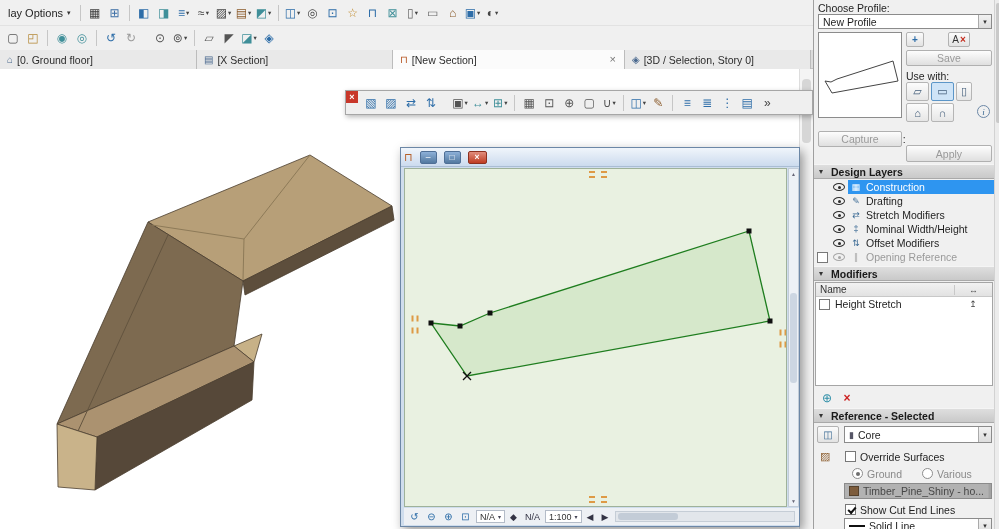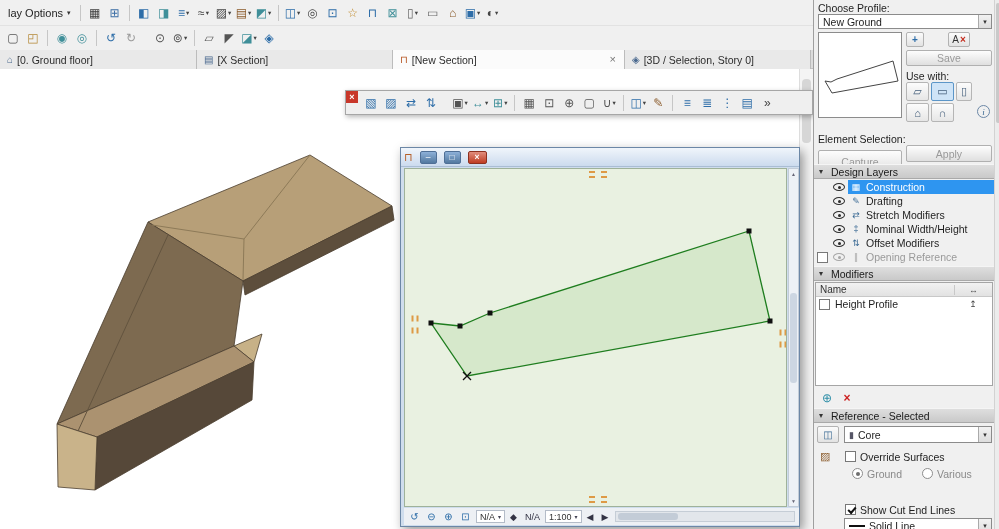--- a/index.html
+++ b/index.html
@@ -70,21 +70,21 @@
   border-left:1px solid #aaa;display:flex;align-items:center;justify-content:center;flex:none}
 .combo .carr::after{content:"▾";font-size:7px;color:#333}
 .combo.dis{background:#b2b2b2;color:#474747;border-color:#8b8b8b}
 .combo.dis .carr{background:#a2a2a2}
 .pbtn{position:absolute;display:flex;align-items:center;justify-content:center;background:linear-gradient(#fdfdfd,#dfdfdf);
   border:1px solid #b0b0b0;border-radius:2px;color:#9a9a9a;font-size:10.5px}
 .pnlbtn{position:absolute;display:flex;align-items:center;justify-content:center;border:1px solid #b2b2b2;
   background:linear-gradient(#fbfbfb,#e3e3e3);font-size:10px;color:#3b6a94;border-radius:2px}
 .sect{position:absolute;left:0;width:186px;height:15px;background:linear-gradient(#dedede,#c9c9c9);
   border-top:1px solid #f5f5f5;border-bottom:1px solid #a9a9a9;display:flex;align-items:center;
-  font-weight:normal;font-size:10.5px;color:#1a1a1a;padding-left:17px}
+  font-weight:bold;font-size:10.5px;color:#1a1a1a;padding-left:17px}
 .sect::before{content:"▾";position:absolute;left:5px;font-size:8px;color:#333;font-weight:normal}
 .lrow{position:absolute;left:1px;width:179px;height:14px;display:flex;align-items:center;font-size:10.5px;padding-left:2px}
 .lrow.dim{color:#9a9a9a}
 .lbody{flex:1;height:14px;display:flex;align-items:center;gap:4px;padding-left:2px;overflow:hidden;white-space:nowrap}
 .lbody.sel{background:#2e95f0;color:#fff}
 .licon{font-size:9px;color:#3b6a94;width:12px;text-align:center;flex:none}
 .lbody.sel .licon{color:#fff}
 .lrow.dim .licon{color:#a8a8a8}
 .eye{width:12px;height:8px;border:1px solid #2c2c2c;border-radius:50%;position:relative;flex:none;margin:0 3px}
 .eye::after{content:"";position:absolute;left:3.5px;top:2px;width:3px;height:3px;background:#2c2c2c;border-radius:50%}
@@ -412,21 +412,21 @@
         <span class="htrack">
           <span class="thumb"></span>
         </span>
       </div>
     </div>
   </div>
 
   <div id="rpanel">
     <span class="plabel" style="left:4px;top:2px">Choose Profile:</span>
     <div class="combo" style="left:4px;top:14px;width:174px;height:15px">
-      <span>New Ground</span>
+      <span>New Profile</span>
       <span class="carr"></span>
     </div>
 
     <div class="previewbox">
       <svg width="82" height="84">
           <polygon points="6,48 12,49 18,46 74,28 79,48 13,60" fill="none" stroke="#444" stroke-width="1"></polygon>
         </svg>
     </div>
 
     <span class="pnlbtn" style="left:92px;top:32px;width:18px;height:15px;color:#2d6da8;font-weight:bold">+</span>
@@ -439,21 +439,21 @@
 
     <span class="plabel" style="left:92px;top:70px">Use with:</span>
     <span class="uwbtn" style="left:92px;top:82px">▱</span>
     <span class="uwbtn sel" style="left:117px;top:82px">▭</span>
     <span class="uwbtn" style="left:142px;top:82px;width:16px">▯</span>
     <span class="uwbtn" style="left:92px;top:103px">⌂</span>
     <span class="uwbtn" style="left:117px;top:103px">∩</span>
     <span class="infoc" style="left:163px;top:105px">i</span>
 
     <span class="plabel" style="left:4px;top:133px">Element Selection:</span>
-    <span class="pbtn" style="left:4px;top:150px;width:84px;height:23px">Capture</span>
+    <span class="pbtn" style="left:4px;top:131px;width:84px;height:16px">Capture</span>
     <span class="pbtn" style="left:92px;top:145px;width:86px;height:17px">Apply</span>
 
     <div class="sect" style="top:164px">Design Layers</div>
 
     <div class="lrow" style="top:180px">
       <span style="width:13px"></span>
       <span class="eye"></span>
       <span class="lbody sel">
         <span class="licon">▦</span>
         <span>Construction</span>
@@ -503,21 +503,21 @@
     <div class="sect" style="top:266px">Modifiers</div>
 
     <div class="listbox">
       <div class="lhead">
         <span class="c1">Name</span>
         <span class="c2">↔</span>
       </div>
       <div class="mrow">
         <span class="c1">
           <span class="cb"></span>
-          <span>Height Profile</span>
+          <span>Height Stretch</span>
         </span>
         <span class="c2">↥</span>
       </div>
     </div>
 
     <span class="smbtn" style="left:4px;top:390px;color:#2f8fa8">⊕</span>
     <span class="smbtn" style="left:24px;top:390px;color:#cc2222;font-weight:bold">×</span>
 
     <div class="sect" style="top:408px">Reference - Selected</div>
 
@@ -530,20 +530,25 @@
 
     <span class="plabel" style="left:6px;top:450px;color:#8a5a2a;font-size:11px">▨</span>
     <span class="cb" style="position:absolute;left:31px;top:451px"></span>
     <span class="plabel" style="left:46px;top:451px">Override Surfaces</span>
 
     <span class="radio on" style="left:38px;top:468px"></span>
     <span class="plabel dim" style="left:53px;top:468px">Ground</span>
     <span class="radio" style="left:108px;top:468px"></span>
     <span class="plabel dim" style="left:123px;top:468px">Various</span>
 
+    <div class="combo dis" style="left:30px;top:483px;width:148px;height:16px">
+      <span class="swatch"></span>
+      <span>Timber_Pine_Shiny - ho...</span>
+      <span class="carr"></span>
+    </div>
 
     <span class="cb on" style="position:absolute;left:31px;top:504px"></span>
     <span class="plabel" style="left:46px;top:504px">Show Cut End Lines</span>
 
     <div class="combo" style="left:30px;top:518px;width:148px;height:16px">
       <span class="lineglyph"></span>
       <span>Solid Line</span>
       <span class="carr"></span>
     </div>
 

